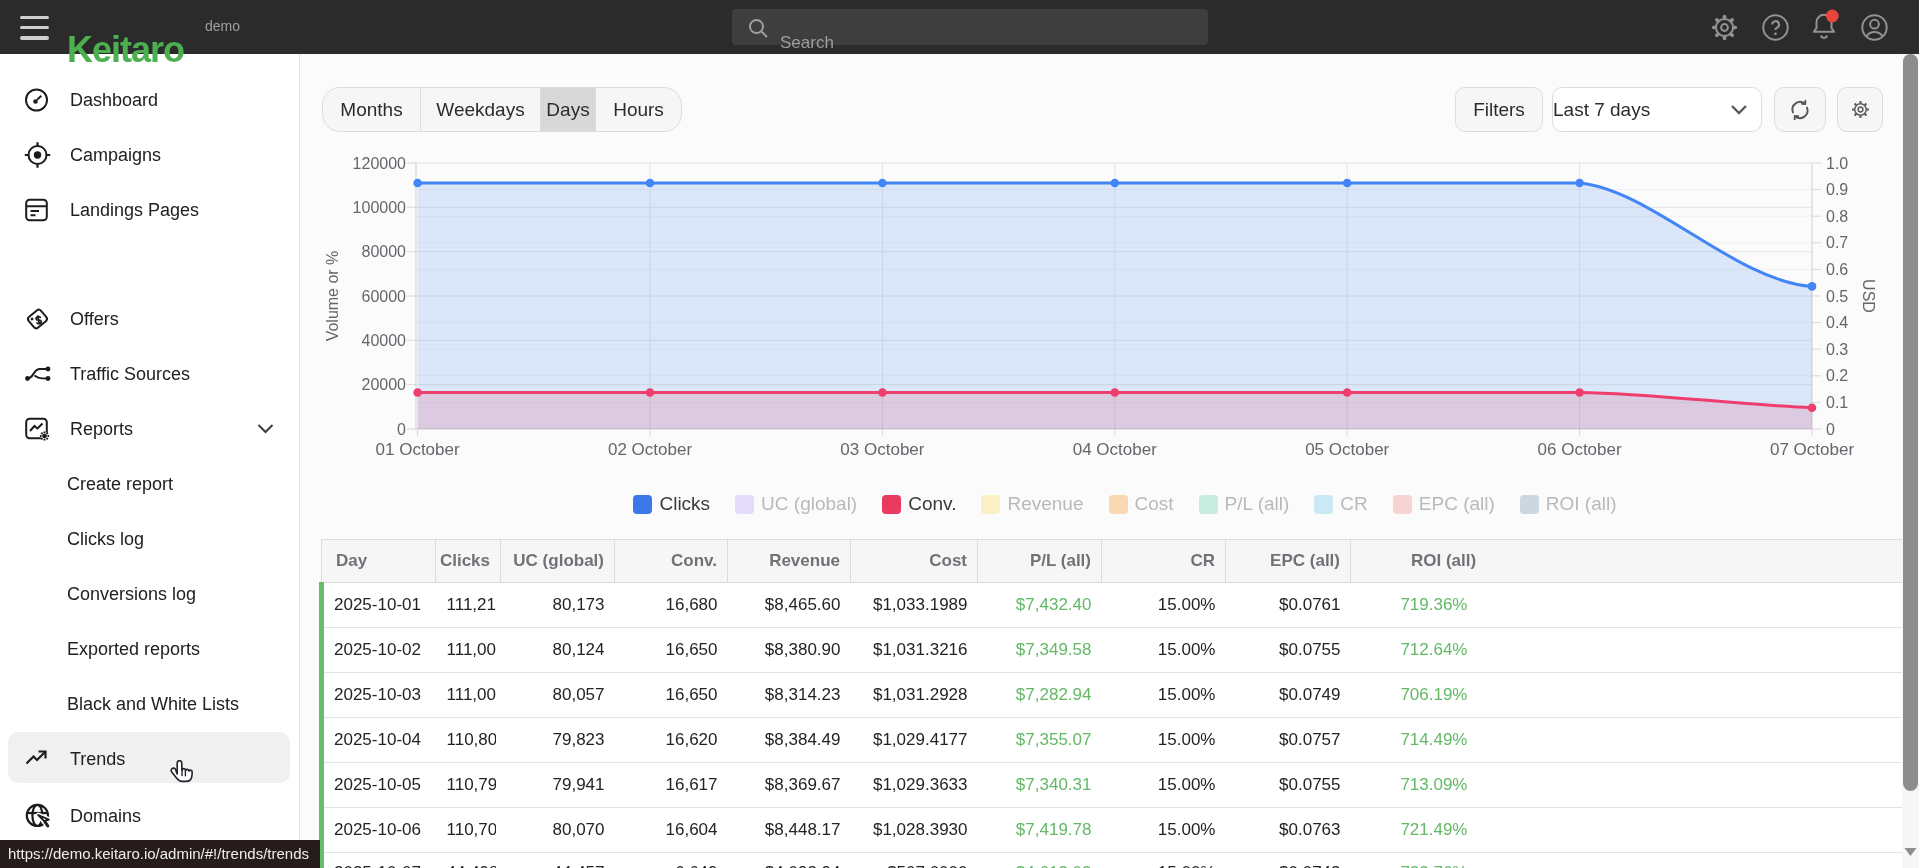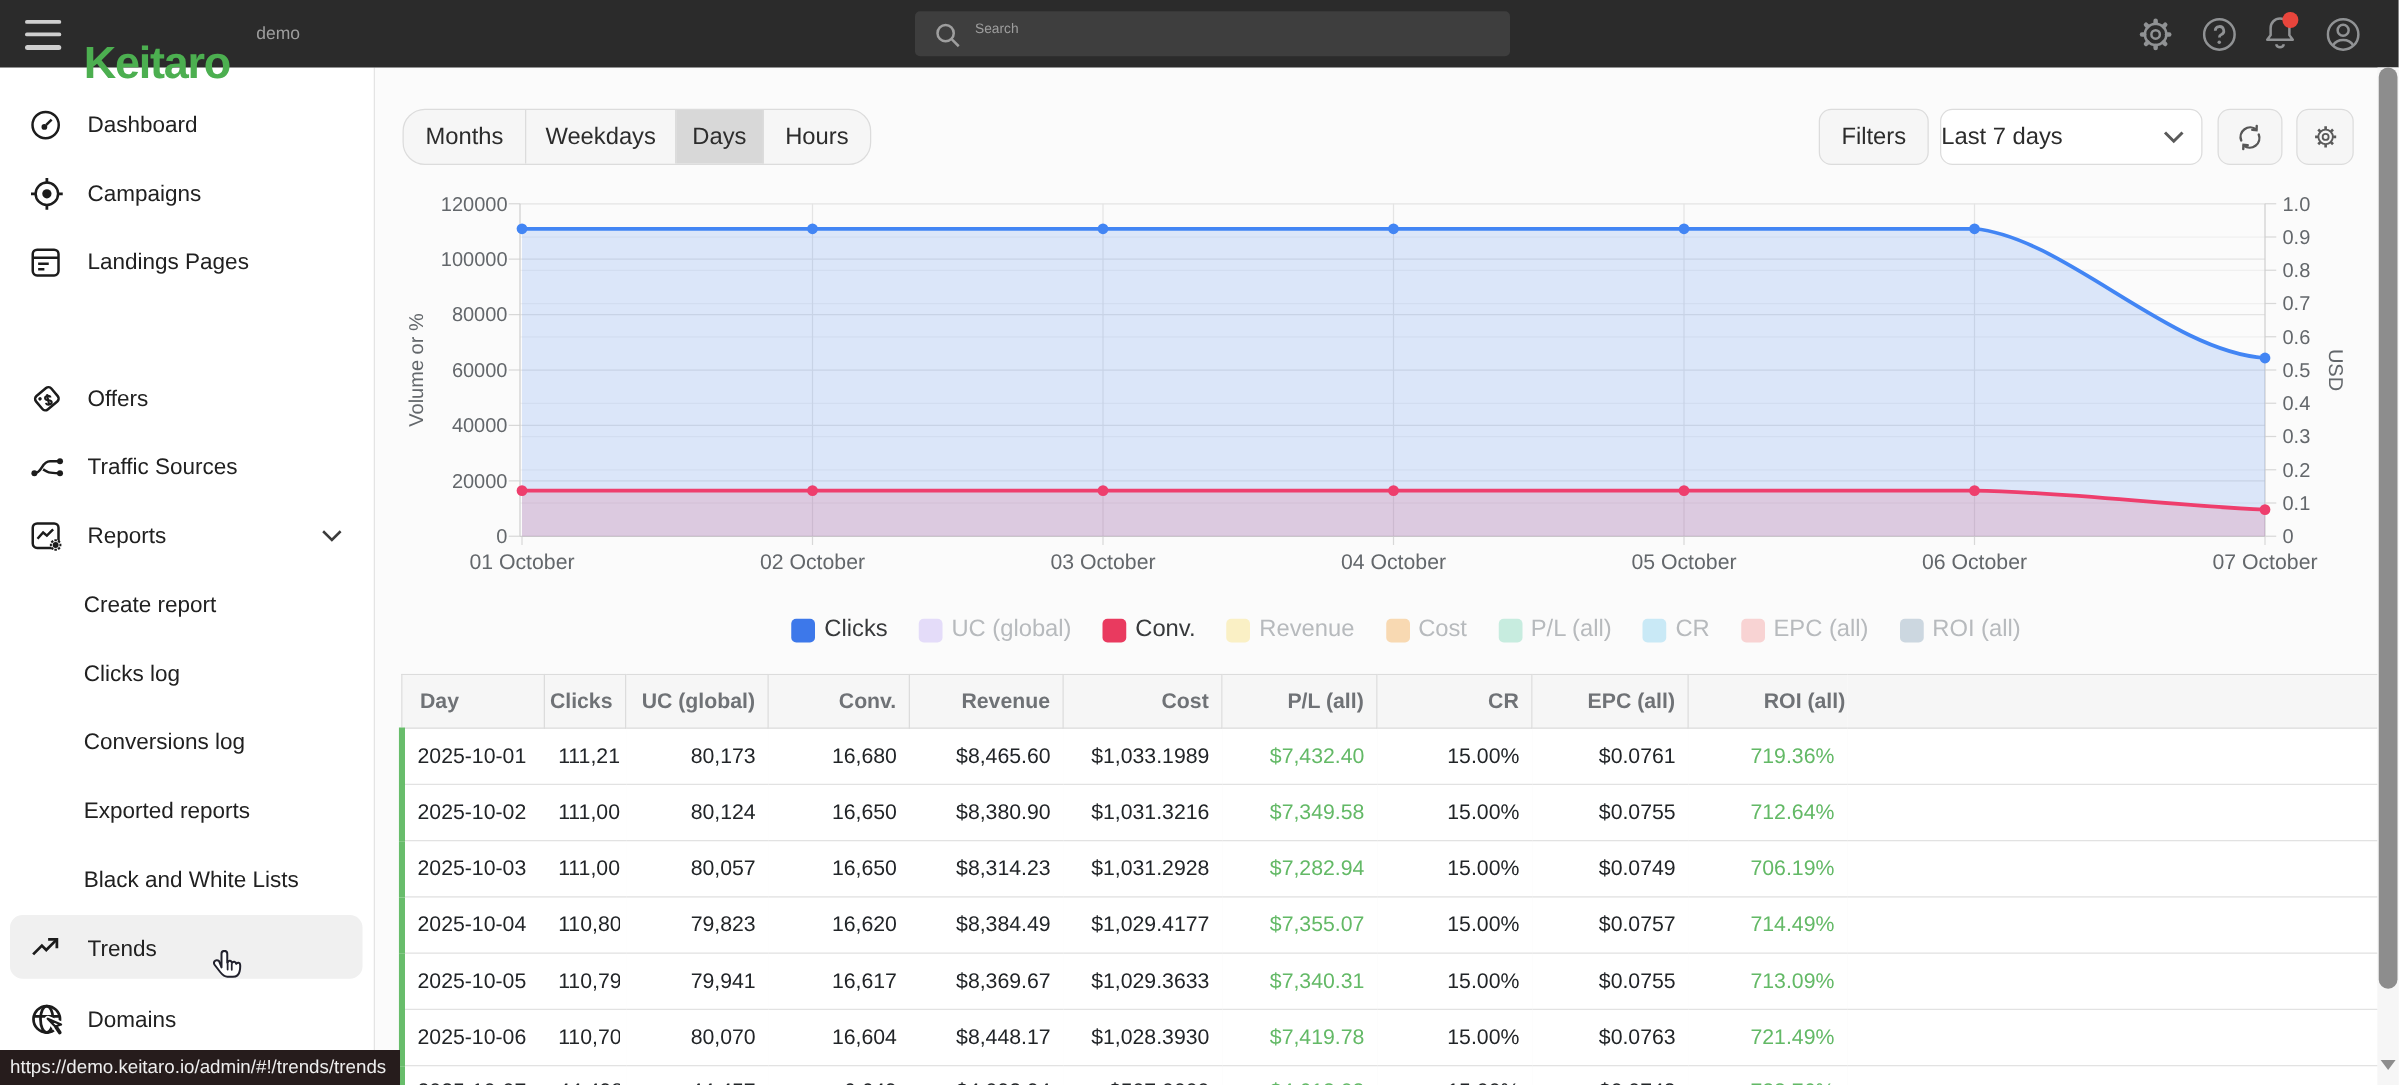--- a/index.html
+++ b/index.html
@@ -6,21 +6,21 @@
   html,body { width:1919px; height:868px; overflow:hidden; font-family:"Liberation Sans", sans-serif; background:#fbfbfb; position:relative; }
   .abs { position:absolute; }
 
   
   #topbar { position:absolute; left:0; top:0; width:1919px; height:54px; background:#2b2b2b; z-index:30; }
   #burger { position:absolute; left:20px; top:16px; width:29px; height:24px; }
   #burger div { height:3.2px; background:#cfcfcf; border-radius:2px; margin-bottom:7px; }
   #logo { position:absolute; left:67px; top:5px; font-size:36px; font-weight:bold; letter-spacing:-1px; color:#4caf50;margin-top:24px; }
   #demo { position:absolute; left:205px; top:18px; font-size:14px; color:#9e9e9e; }
   #searchbox { position:absolute; left:732px; top:9px; width:476px; height:36px; background:#3e3e3e; border-radius:4px; }
-  #searchbox span { position:absolute; left:48px; top:8px; font-size:11px; color:#9e9e9e; }
+  #searchbox span { position:absolute; left:48px; top:24px; font-size:17px; color:#9e9e9e; }
   .topicon { position:absolute; top:14px; }
 
   
   #sidebar { position:absolute; left:0; top:54px; width:300px; height:814px; background:#ffffff; border-right:1px solid #e4e4e4; z-index:10; }
   .mitem { position:absolute; left:0; width:300px; height:55px;padding-left:30px; }
   .mitem .txt { position:absolute; left:70px; top:50%; transform:translateY(-50%); font-size:18px; color:#212121; }
   .mitem svg { position:absolute; left:24px; top:50%; transform:translateY(-50%); }
   #trendsel { position:absolute; left:8px; top:678px; width:282px; height:51px; background:#f0f0f0; border-radius:10px; }
   #statusbar { position:absolute; left:0; top:840px; width:320px; height:28px; background:#261c1c; color:#eeeeee; font-size:15px; line-height:28px; padding-left:8px; z-index:40; }
 
@@ -243,21 +243,21 @@
   </div>
 </div>
 
 <div id="statusbar">https://demo.keitaro.io/admin/#!/trends/trends</div>
 
 <div id="main"></div>
 
 <div class="seg">
   <div style="width:98px">Months</div>
   <div style="width:120px">Weekdays</div>
-  <div class="on" style="width:70px">Days</div>
+  <div class="on" style="width:55px">Days</div>
   <div style="width:85px">Hours</div>
 </div>
 
 <div class="btn" style="left:1455px;width:88px">Filters</div>
 <div class="btn" style="left:1552px;width:210px;background:#ffffff;justify-content:flex-start;">Last 7 days
   <svg style="position:absolute;right:13px;top:16px" width="18" height="12" viewBox="0 0 18 12" fill="none" stroke="#5a5a5a" stroke-width="2.4">
       <path d="M2 2 L9 9 L16 2"></path>
     </svg>
 </div>
 <div class="btn" style="left:1774px;width:52px">

